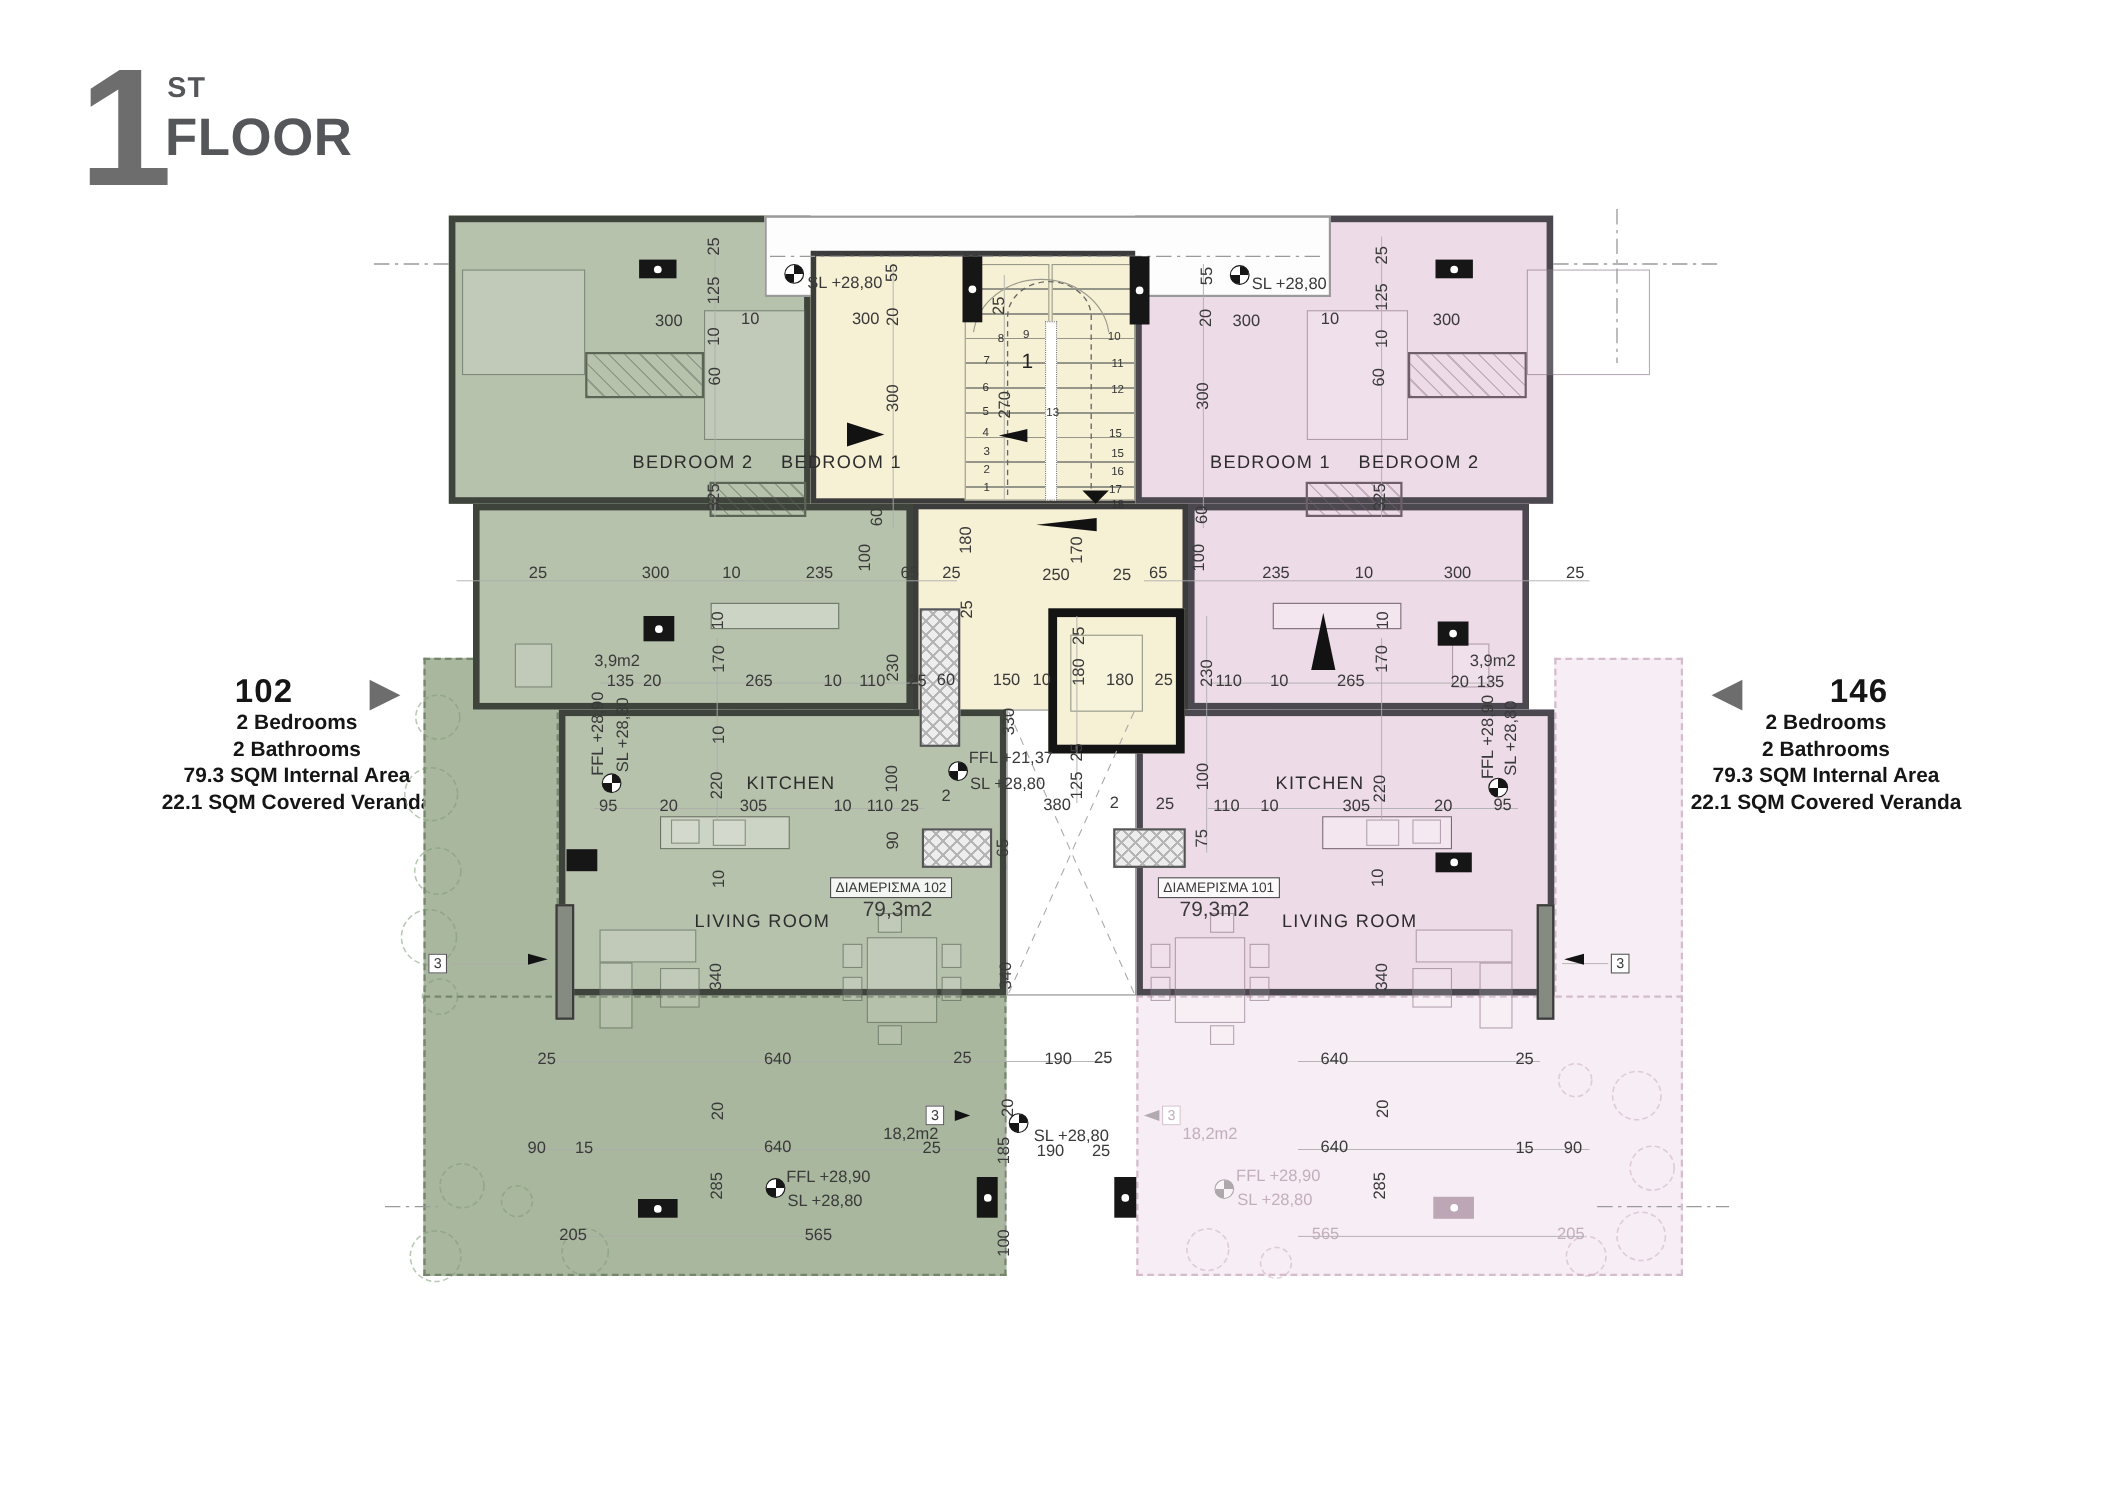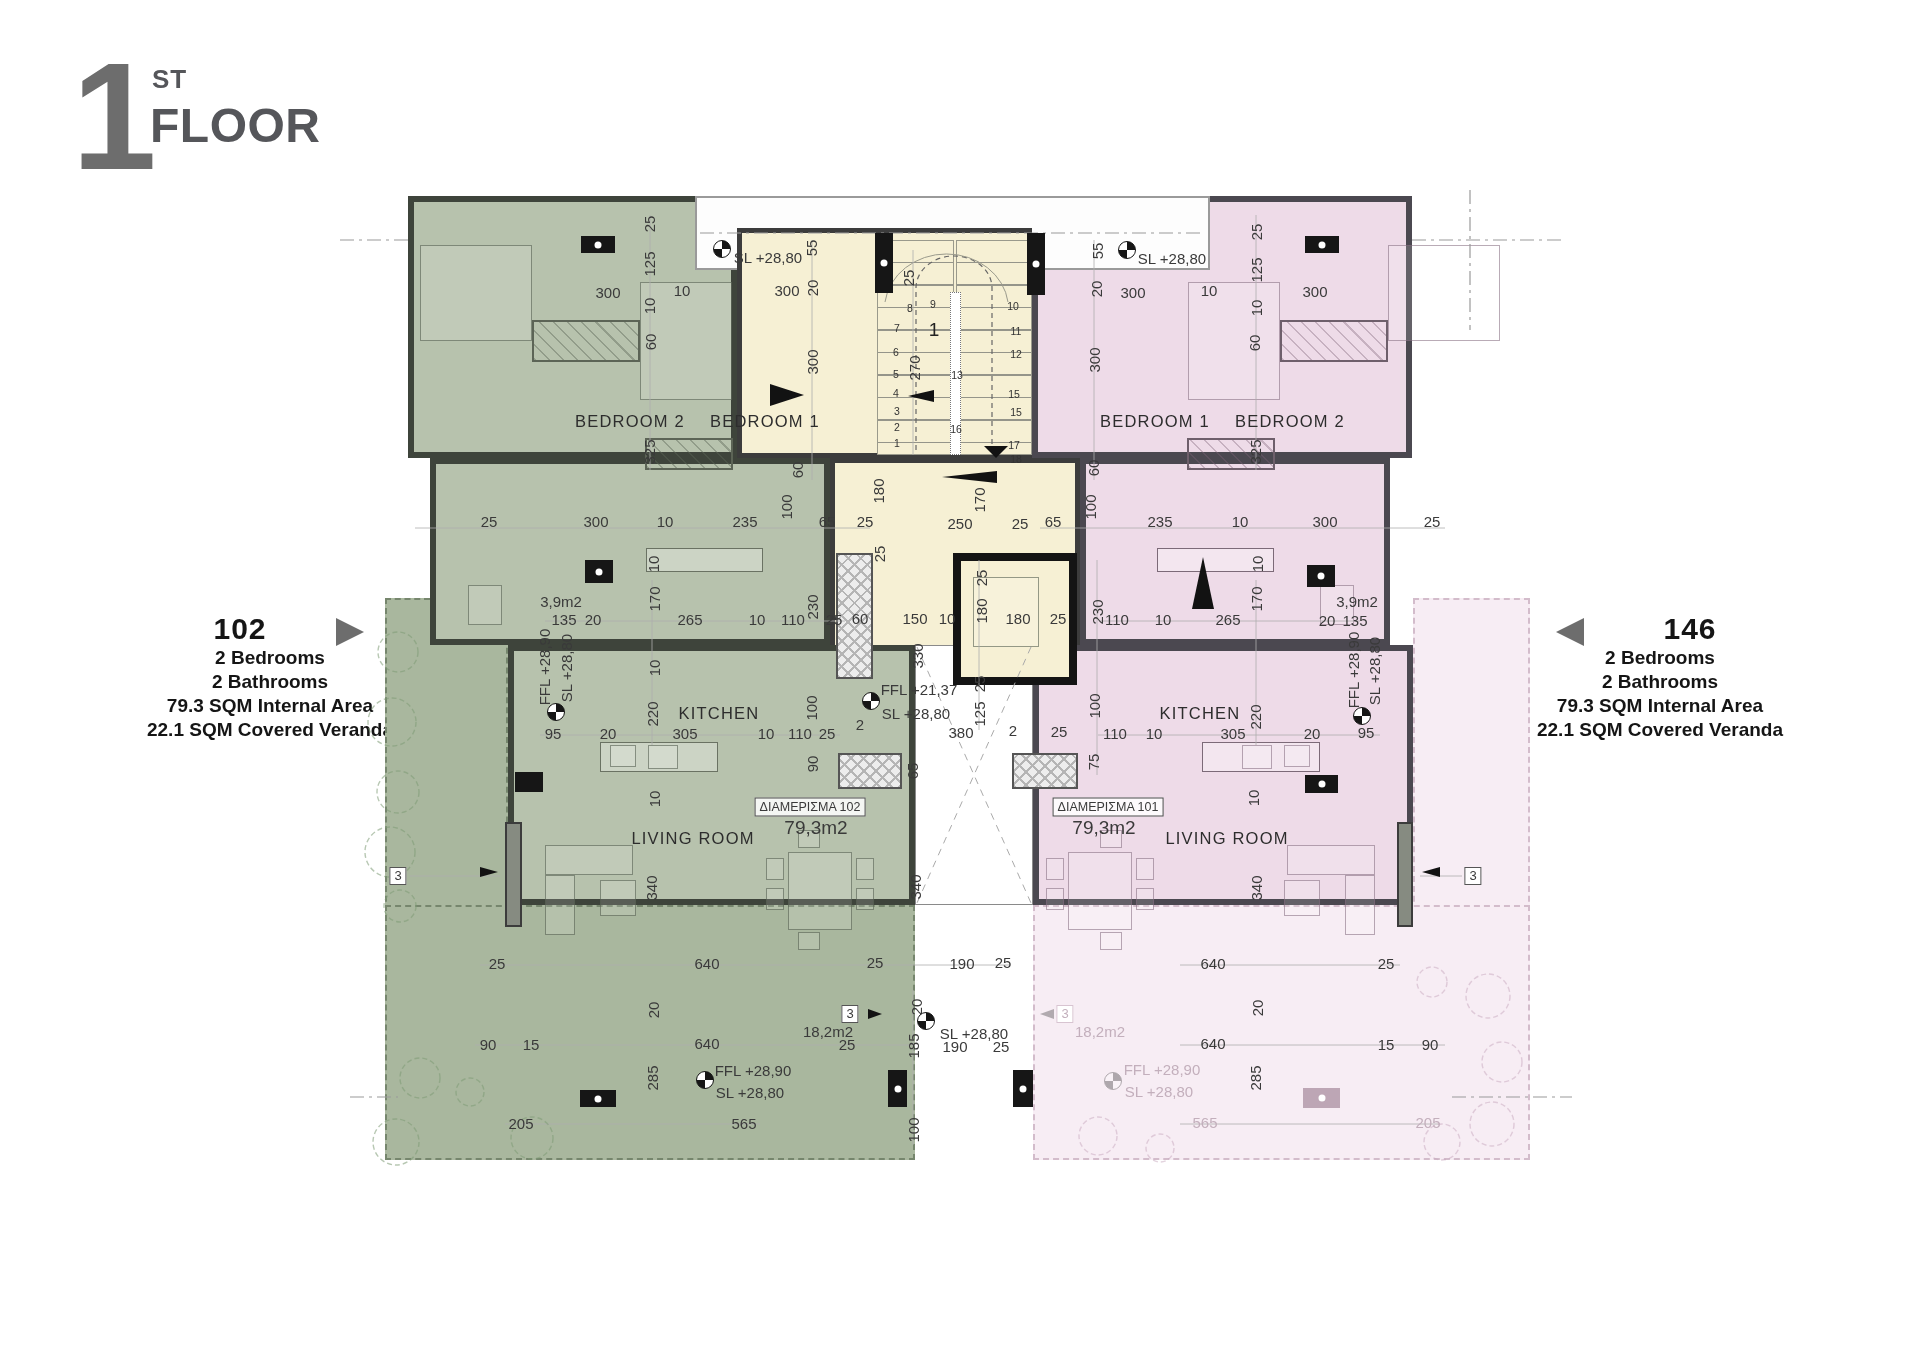--- a/index.html
+++ b/index.html
@@ -253,21 +253,21 @@
       <span class="lbl step" style="left: 896px; top: 393px;">4</span>
       <span class="lbl step" style="left: 897px; top: 411px;">3</span>
       <span class="lbl step" style="left: 897px; top: 427px;">2</span>
       <span class="lbl step" style="left: 897px; top: 443px;">1</span>
       <span class="lbl step" style="left: 1013px; top: 306px;">10</span>
       <span class="lbl step" style="left: 1016px; top: 331px;">11</span>
       <span class="lbl step" style="left: 1016px; top: 354px;">12</span>
       <span class="lbl step" style="left: 957px; top: 375px;">13</span>
       <span class="lbl step" style="left: 1014px; top: 394px;">15</span>
       <span class="lbl step" style="left: 1016px; top: 412px;">15</span>
-      <span class="lbl step" style="left: 956px; top: 429px;">16</span>
+      <span class="lbl step" style="left: 1016px; top: 429px;">16</span>
       <span class="lbl step" style="left: 1014px; top: 445px;">17</span>
       <span class="lbl step" style="left: 1016px; top: 459px;">18</span>
       <span class="lbl rot" style="left: 1097px; top: 251px;">55</span>
       <span class="lbl rot" style="left: 1096px; top: 289px;">20</span>
       <span class="lbl" style="left: 1133px; top: 292px;">300</span>
       <span class="lbl" style="left: 1209px; top: 290px;">10</span>
       <span class="lbl rot" style="left: 1256px; top: 232px;">25</span>
       <span class="lbl rot" style="left: 1256px; top: 270px;">125</span>
       <span class="lbl rot" style="left: 1256px; top: 308px;">10</span>
       <span class="lbl rot" style="left: 1254px; top: 343px;">60</span>

